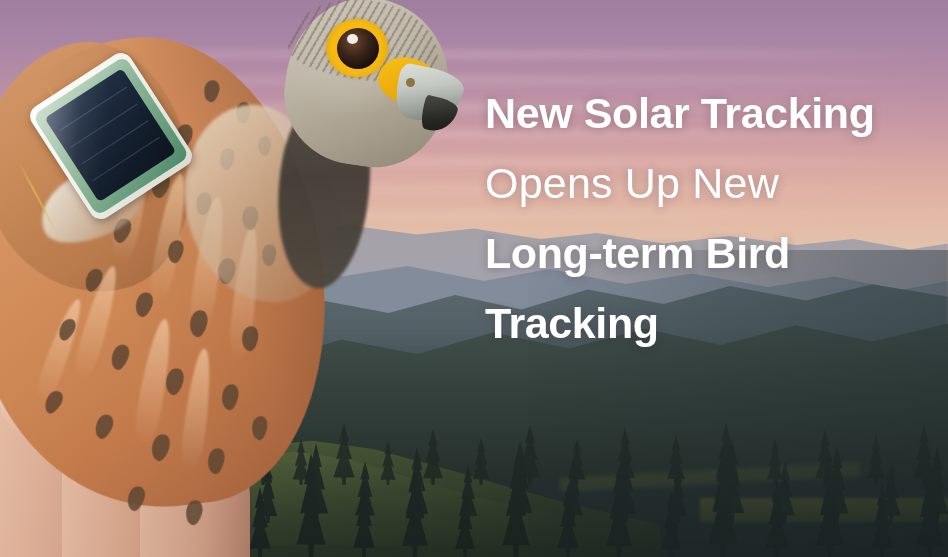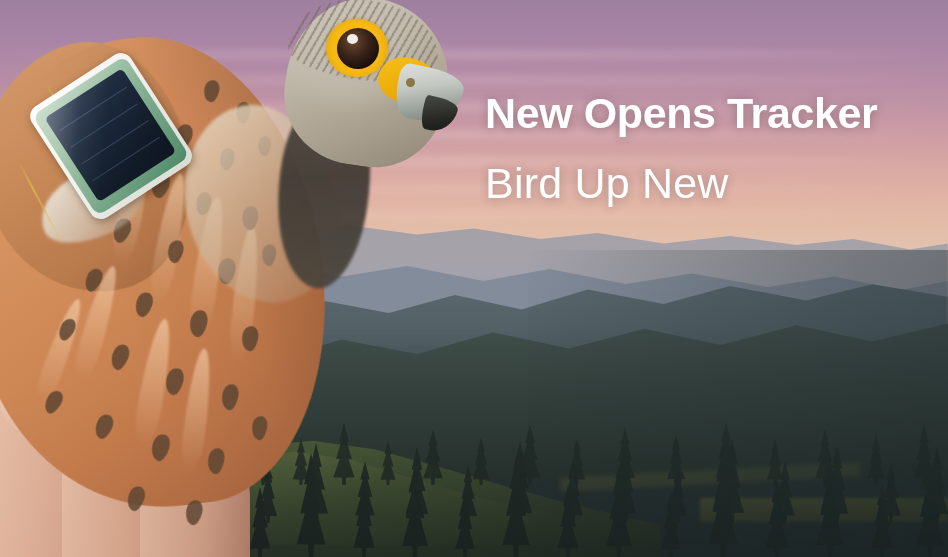--- a/index.html
+++ b/index.html
@@ -499,17 +499,19 @@
         <div class="cellline" style="top:18%"></div>
         <div class="cellline" style="top:38%"></div>
         <div class="cellline" style="top:58%"></div>
         <div class="cellline" style="top:78%"></div>
       </div>
       <div id="tracker-gloss"></div>
     </div>
   </div>
 
   <div id="headline">
-    <div class="hl bold">New Opens Tracker</div>
-    <div class="hl light">Bird Up New</div>
+    <div class="hl bold">New Solar Tracking</div>
+    <div class="hl light">Opens Up New</div>
+    <div class="hl bold">Long-term Bird</div>
+    <div class="hl bold">Tracking</div>
   </div>
 
 </div>
 
 </body></html>

